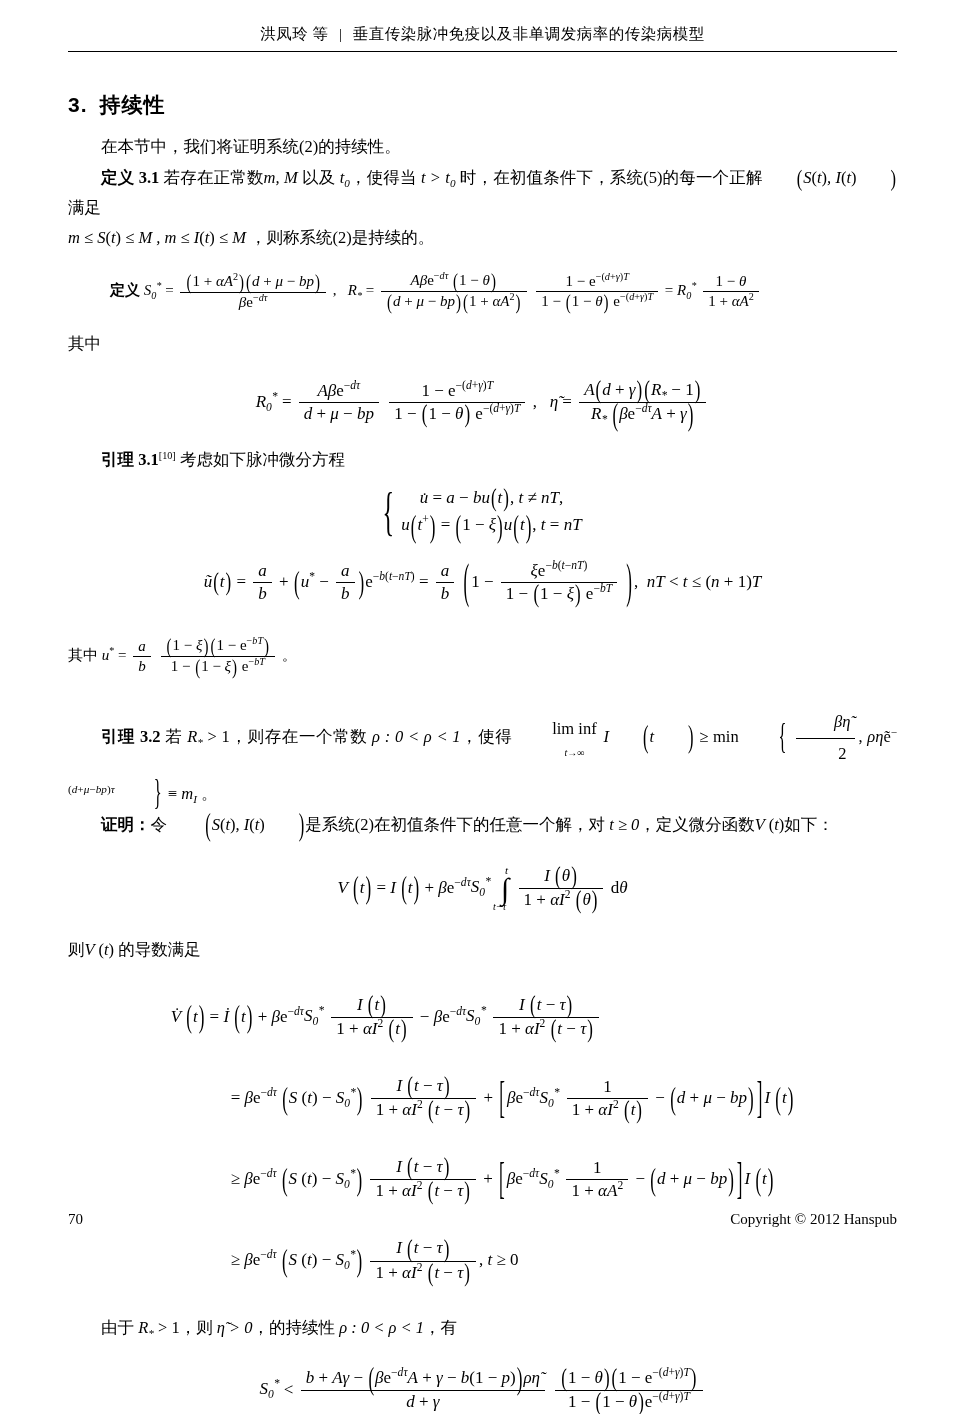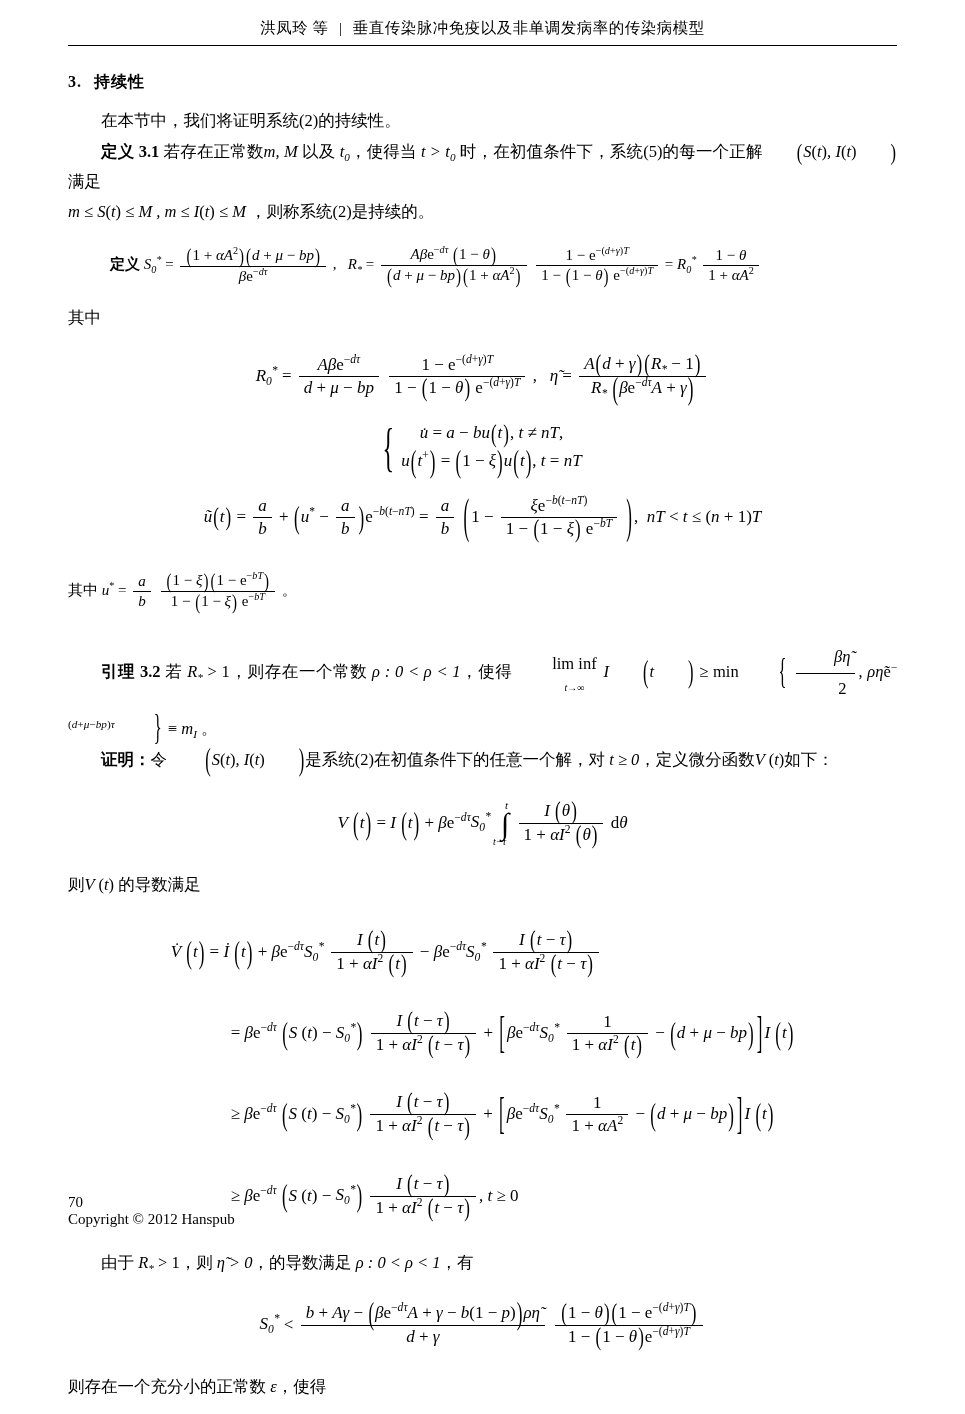--- a/index.html
+++ b/index.html
@@ -14,42 +14,42 @@
     font-family: "Liberation Serif", serif;
     color: #000;
     overflow: hidden;
   }
   .page {
     position: absolute;
     left: 0; top: 0;
     width: 965px;
     height: 1254px;
     box-sizing: border-box;
-    padding: 2px 68px;
+    padding: 8px 68px;
   }
   
   .runhead {
     text-align: center;
     font-size: 15.5px;
     padding-top: 16px;
     letter-spacing: 0.5px;
     font-family: "Liberation Serif", serif;
   }
   .runhead .sep { padding: 0 6px; }
   .runhead-rule {
     border-bottom: 1px solid #000;
     margin-top: 6px;
   }
   
   h2.sec {
-    font-size: 16px;
+    font-size: 21px;
     font-weight: bold;
-    margin: 26px 0 14px 0;
+    margin: 39px 0 14px 0;
     letter-spacing: 1px;
-    font-family: Liberation Serif, serif;
+    font-family: Liberation Sans, sans-serif;
   }
   h2.sec .num { margin-right: 12px; }
   
   p.body {
     font-size: 16.5px;
     line-height: 1.75;
     margin: 0 0 2px 0;
     text-align: justify;
   }
   p.indent { text-indent: 33px; }
@@ -198,21 +198,20 @@
   
   .footer {
     position: absolute;
     left: 68px;
     right: 68px;
     bottom: 26px;
     font-size: 15px;
     display: flex;
     justify-content: space-between;
     align-items: baseline;
-    flex-direction: column;
   }
 </style>
 </head>
 <body>
 
 <div class="page">
 
   <div class="runhead">
     <span>洪凤玲  等</span>
     <span class="sep">|</span>
@@ -253,20 +252,24 @@
   <p class="body">其中</p>
 
   <div class="eq">
     <i class="m">R<sub>0</sub><sup>*</sup></i> =
     <span class="frac"><span class="num"><i class="m">Aβ</i>e<sup>−<i class="m">dτ</i></sup></span><span class="den"><i class="m">d</i> + <i class="m">μ</i> − <i class="m">bp</i></span></span>
     <span class="frac"><span class="num">1 − e<sup>−(<i class="m">d</i>+<i class="m">γ</i>)<i class="m">T</i></sup></span><span class="den">1 − <span class="paren-sm up">(</span>1 − <i class="m">θ</i><span class="paren-sm up">)</span> e<sup>−(<i class="m">d</i>+<i class="m">γ</i>)<i class="m">T</i></sup></span></span> ,
     &nbsp;&nbsp;<i class="m">η̃</i> =
     <span class="frac"><span class="num"><i class="m">A</i><span class="paren-sm up">(</span><i class="m">d</i> + <i class="m">γ</i><span class="paren-sm up">)</span><span class="paren-sm up">(</span><i class="m">R<sub>*</sub></i> − 1<span class="paren-sm up">)</span></span><span class="den"><i class="m">R<sub>*</sub></i> <span class="paren up">(</span><i class="m">β</i>e<sup>−<i class="m">dτ</i></sup><i class="m">A</i> + <i class="m">γ</i><span class="paren up">)</span></span></span>
   </div>
 
+  <p class="body indent">
+    <span class="b">引理 3.1</span><sup class="ref">[10]</sup>
+    <span>考虑如下脉冲微分方程</span>
+  </p>
 
   <div class="eq">
     <span class="system">
       <span class="brace">{</span>
       <span class="row"><i class="m">u̇</i> = <i class="m">a</i> − <i class="m">bu</i><span class="paren-sm up">(</span><i class="m">t</i><span class="paren-sm up">)</span>, <i class="m">t</i> ≠ <i class="m">nT</i>,</span>
       <span class="row"><i class="m">u</i><span class="paren up">(</span><i class="m">t</i><sup>+</sup><span class="paren up">)</span> = <span class="paren up">(</span>1 − <i class="m">ξ</i><span class="paren up">)</span><i class="m">u</i><span class="paren up">(</span><i class="m">t</i><span class="paren up">)</span>, <i class="m">t</i> = <i class="m">nT</i></span>
     </span>
   </div>
 
 
@@ -344,21 +347,21 @@
       <span class="line">
         <span class="lhspad" style="width:60px;"></span>≥ <i class="m">β</i>e<sup>−<i class="m">dτ</i></sup> <span class="paren up">(</span><i class="m">S</i> <span class="up">(</span><i class="m">t</i><span class="up">)</span> − <i class="m">S<sub>0</sub><sup>*</sup></i><span class="paren up">)</span>
         <span class="frac"><span class="num"><i class="m">I</i> <span class="paren-sm up">(</span><i class="m">t</i> − <i class="m">τ</i><span class="paren-sm up">)</span></span><span class="den">1 + <i class="m">αI</i><sup>2</sup> <span class="paren-sm up">(</span><i class="m">t</i> − <i class="m">τ</i><span class="paren-sm up">)</span></span></span>, <i class="m">t</i> ≥ 0
       </span>
     </span>
   </div>
 
   <p class="body indent">
     <span>由于</span>
     <i class="m">R<sub>*</sub></i> <span>&gt; 1，则</span>
-    <i class="m">η̃ &gt; 0</i><span>，的导数满足</span>
+    <i class="m">η̃ &gt; 0</i><span>，的持续性</span>
     <i class="m">ρ : 0 &lt; ρ &lt; 1</i><span>，有</span>
   </p>
 
   <div class="eq" style="margin:14px 0;">
     <i class="m">S<sub>0</sub><sup>*</sup></i> &lt;
     <span class="frac"><span class="num"><i class="m">b</i> + <i class="m">Aγ</i> − <span class="paren up">(</span><i class="m">β</i>e<sup>−<i class="m">dτ</i></sup><i class="m">A</i> + <i class="m">γ</i> − <i class="m">b</i><span class="up">(</span>1 − <i class="m">p</i><span class="up">)</span><span class="paren up">)</span><i class="m">ρη̃</i></span><span class="den"><i class="m">d</i> + <i class="m">γ</i></span></span>
     <span class="frac"><span class="num"><span class="paren-sm up">(</span>1 − <i class="m">θ</i><span class="paren-sm up">)</span><span class="paren-sm up">(</span>1 − e<sup>−(<i class="m">d</i>+<i class="m">γ</i>)<i class="m">T</i></sup><span class="paren-sm up">)</span></span><span class="den">1 − <span class="paren-sm up">(</span>1 − <i class="m">θ</i><span class="paren-sm up">)</span>e<sup>−(<i class="m">d</i>+<i class="m">γ</i>)<i class="m">T</i></sup></span></span>
   </div>
 
   <p class="body">

